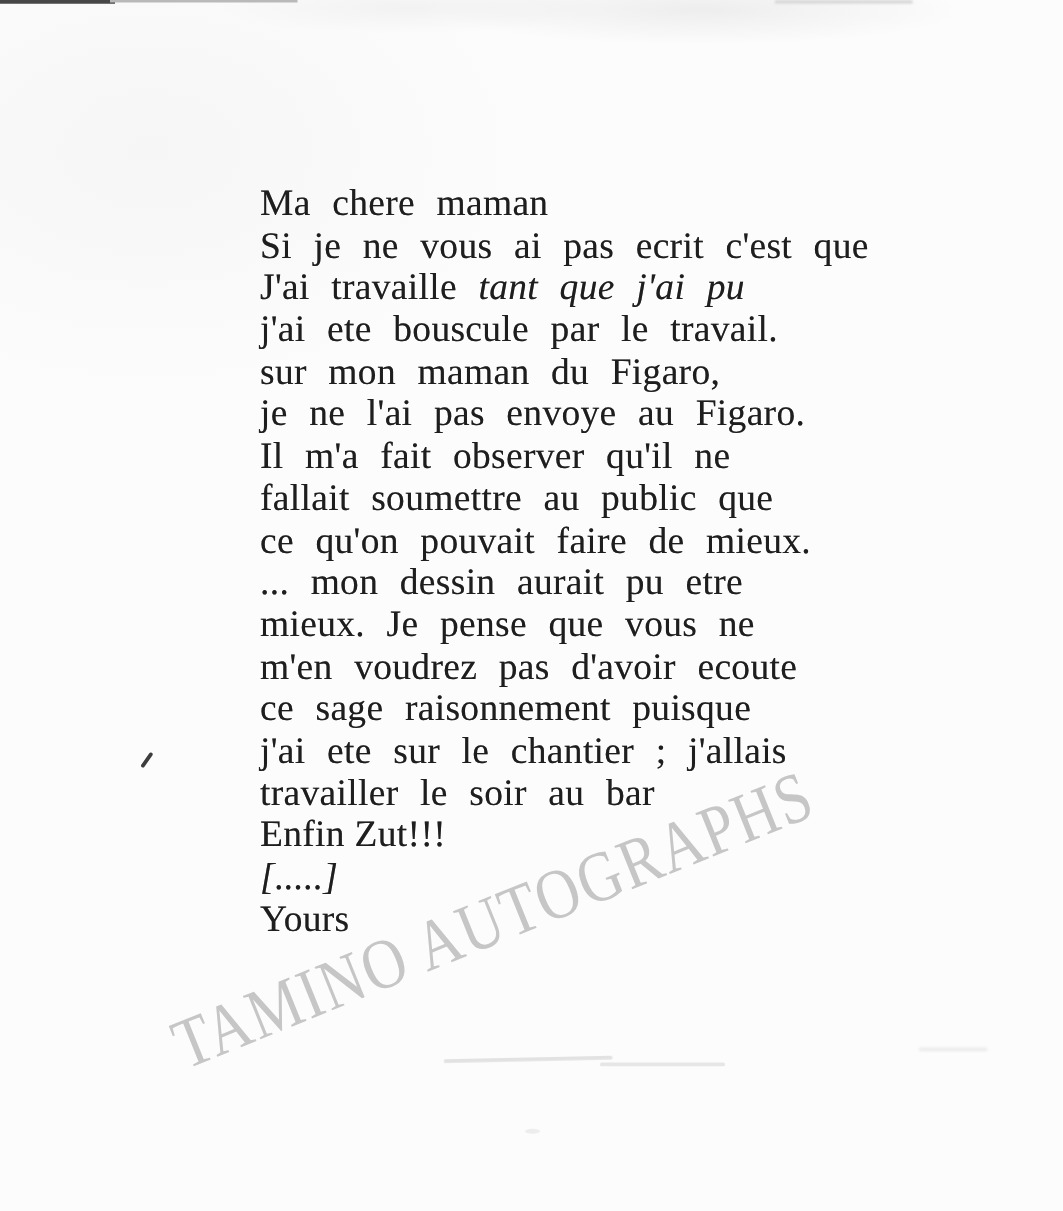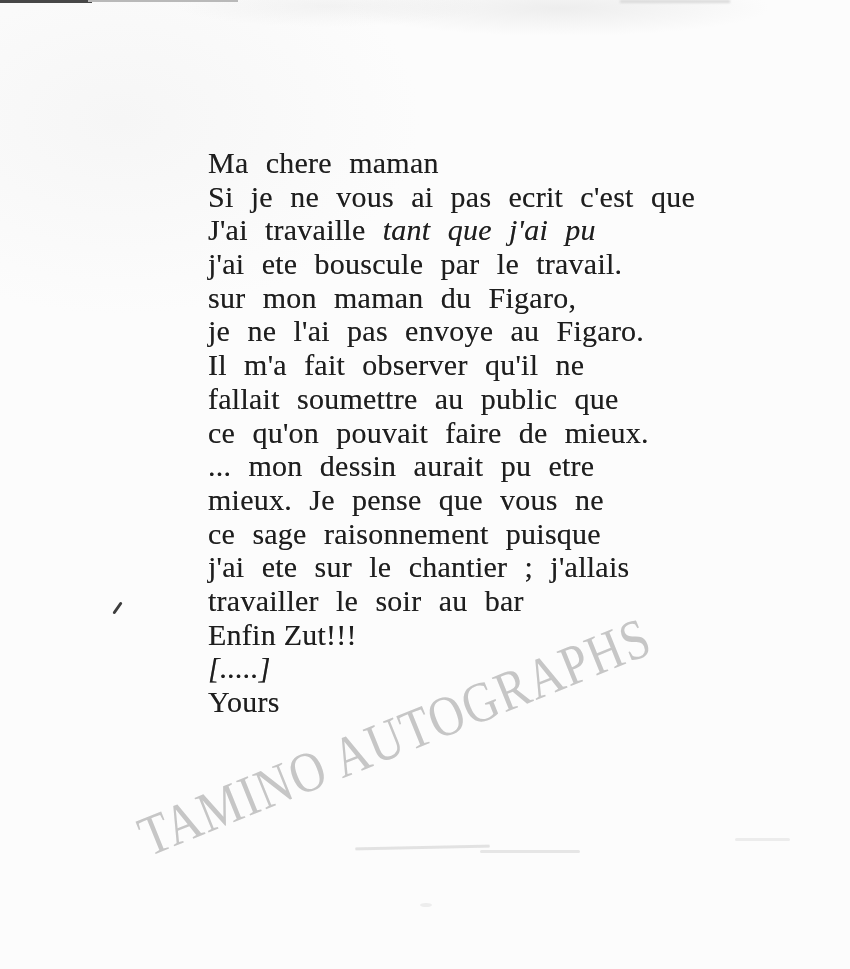--- a/index.html
+++ b/index.html
@@ -101,20 +101,21 @@
     <div class="ln wide"><span>Si je ne vous ai pas ecrit c'est que</span><span class="it"></span></div>
     <div class="ln wide"><span>J'ai travaille </span><span class="it">tant que j'ai pu</span></div>
     <div class="ln wide"><span>j'ai ete bouscule par le travail.</span><span class="it"></span></div>
     <div class="ln wide"><span>sur mon maman du Figaro,</span><span class="it"></span></div>
     <div class="ln wide"><span>je ne l'ai pas envoye au Figaro.</span><span class="it"></span></div>
     <div class="ln wide"><span>Il m'a fait observer qu'il ne</span><span class="it"></span></div>
     <div class="ln wide"><span>fallait soumettre au public que</span><span class="it"></span></div>
     <div class="ln wide"><span>ce qu'on pouvait faire de mieux.</span><span class="it"></span></div>
     <div class="ln wide"><span>... mon dessin aurait pu etre</span><span class="it"></span></div>
     <div class="ln wide"><span>mieux. Je pense que vous ne</span><span class="it"></span></div>
+    <div class="ln wide"><span>m'en voudrez pas d'avoir ecoute</span><span class="it"></span></div>
     <div class="ln wide"><span>ce sage raisonnement puisque</span><span class="it"></span></div>
     <div class="ln wide"><span>j'ai ete sur le chantier ; j'allais</span><span class="it"></span></div>
     <div class="ln wide"><span>travailler le soir au bar</span><span class="it"></span></div>
     <div class="ln"><span>Enfin Zut!!!</span><span class="it"></span></div>
     <div class="ln"><span></span><span class="it">[.....]</span></div>
     <div class="ln"><span>Yours</span><span class="it"></span></div>
   </div>
 
   <div class="artifact" id="edge-dark"></div>
   <div class="artifact" id="edge-mid"></div>

